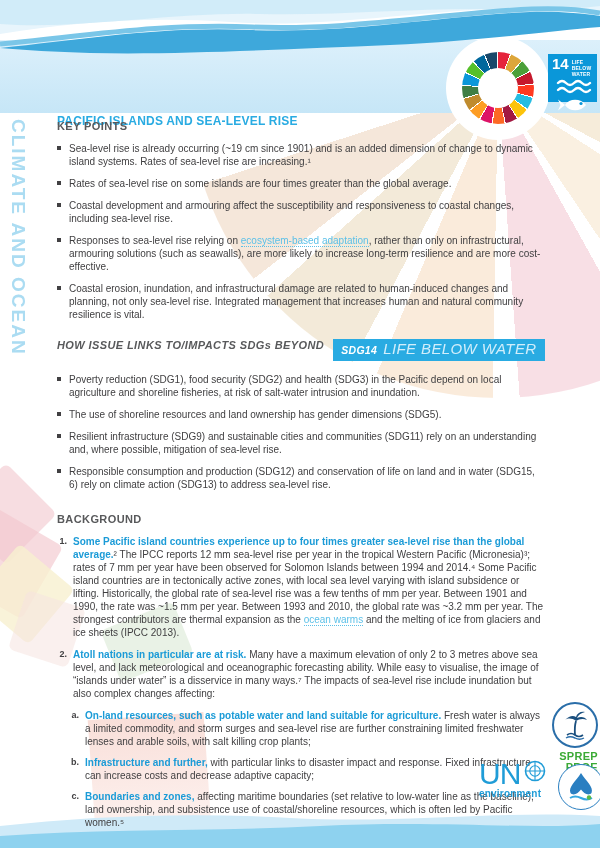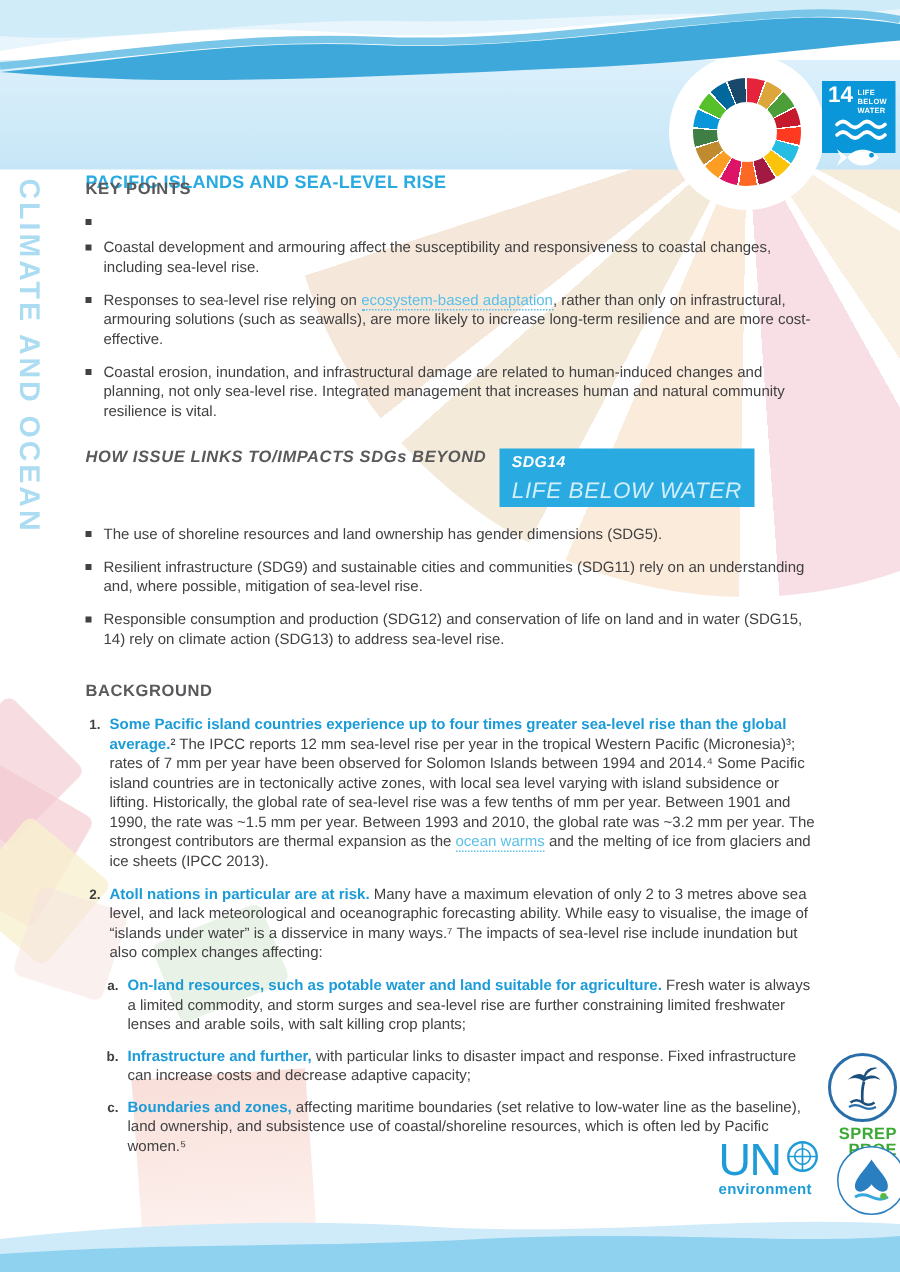--- a/index.html
+++ b/index.html
@@ -49,21 +49,21 @@
     font-size:19px;font-weight:bold;letter-spacing:2px;color:var(--sidebar,#abdcf2);white-space:nowrap;}
   
   .content{position:absolute;left:57px;top:120px;width:488px;z-index:5;font-size:10px;line-height:13px;}
   .sec-heading{font-size:11px;font-weight:bold;letter-spacing:.4px;color:var(--headgray,#58595b);margin:0 0 9px 0;}
   .bullet{display:flex;gap:8px;margin-bottom:9px;}
   .sq{flex:0 0 4px;width:4px;height:4px;background:#414042;margin-top:4px;}
   .bt{margin:0;}
   .gap1{height:9px;}
   .gap2{height:13px;}
   .badge-row{display:flex;align-items:flex-start;gap:9px;margin:0 0 12px 0;font-style:italic;}
-  .badge{background:var(--accent,#29abe2);padding:3px 8px 4px 8px;display:inline-flex;gap:6px;align-items:baseline;flex-direction:column;}
+  .badge{background:var(--accent,#29abe2);padding:3px 8px 4px 8px;display:inline-flex;gap:6px;align-items:baseline;}
   .badge-sdg{color:#ffffff;font-weight:bold;font-size:10.5px;letter-spacing:.3px;}
   .badge-label{color:#d2eefb;font-size:15px;letter-spacing:.4px;}
   .link{color:var(--link,#5bc0e8);text-decoration:none;border-bottom:1px dotted var(--link,#5bc0e8);cursor:pointer;}
   .bg-item{display:flex;gap:6px;margin-bottom:9px;}
   .bg-num{flex:0 0 10px;font-weight:bold;font-size:9px;text-align:right;color:#414042;}
   .bg-sub{display:flex;gap:6px;margin:0 0 8px 14px;}
   .bg-sub .bg-num{flex:0 0 8px;}
   .lead{color:var(--lead,#1b9bd7);font-weight:bold;}
   
   .logos{position:absolute;z-index:6;}
@@ -126,20 +126,25 @@
   </div>
 
   <div class="sidebar-label">CLIMATE AND OCEAN</div>
 
   <div class="content">
 
     <h2 class="sec-heading">KEY POINTS</h2>
 
     <div class="bullet">
       <span class="sq"></span>
+      <p class="bt">Sea-level rise is already occurring (~19 cm since 1901) and is an added dimension of change to dynamic island systems. Rates of sea-level rise are increasing.¹</p>
+    </div>
+    <div class="bullet">
+      <span class="sq"></span>
+      <p class="bt">Rates of sea-level rise on some islands are four times greater than the global average.</p>
     </div>
     <div class="bullet">
       <span class="sq"></span>
       <p class="bt">Coastal development and armouring affect the susceptibility and responsiveness to coastal changes, including sea-level rise.</p>
     </div>
     <div class="bullet">
       <span class="sq"></span>
       <p class="bt"><span>Responses to sea-level rise relying on </span><a class="link">ecosystem-based adaptation</a><span>, rather than only on infrastructural, armouring solutions (such as seawalls), are more likely to increase long-term resilience and are more cost-effective.</span></p>
     </div>
     <div class="bullet">
@@ -152,29 +157,33 @@
     <div class="badge-row">
       <h2 class="sec-heading" style="margin:0">HOW ISSUE LINKS TO/IMPACTS SDGs BEYOND</h2>
       <span class="badge">
         <span class="badge-sdg">SDG14</span>
         <span class="badge-label">LIFE BELOW WATER</span>
       </span>
     </div>
 
     <div class="bullet">
       <span class="sq"></span>
+      <p class="bt">Poverty reduction (SDG1), food security (SDG2) and health (SDG3) in the Pacific depend on local agriculture and shoreline fisheries, at risk of salt-water intrusion and inundation.</p>
+    </div>
+    <div class="bullet">
+      <span class="sq"></span>
       <p class="bt">The use of shoreline resources and land ownership has gender dimensions (SDG5).</p>
     </div>
     <div class="bullet">
       <span class="sq"></span>
       <p class="bt">Resilient infrastructure (SDG9) and sustainable cities and communities (SDG11) rely on an understanding and, where possible, mitigation of sea-level rise.</p>
     </div>
     <div class="bullet">
       <span class="sq"></span>
-      <p class="bt">Responsible consumption and production (SDG12) and conservation of life on land and in water (SDG15, 14) rely on climate action (SDG13) to address sea-level rise.</p>
+      <p class="bt">Responsible consumption and production (SDG12) and conservation of life on land and in water (SDG15, 6) rely on climate action (SDG13) to address sea-level rise.</p>
     </div>
 
     <div class="gap2"></div>
 
     <h2 class="sec-heading">BACKGROUND</h2>
 
     <div class="bg-item">
       <span class="bg-num">1.</span>
       <p class="bt"><span class="lead">Some Pacific island countries experience up to four times greater sea-level rise than the global average.</span><span>² The IPCC reports 12 mm sea-level rise per year in the tropical Western Pacific (Micronesia)³; rates of 7 mm per year have been observed for Solomon Islands between 1994 and 2014.⁴ Some Pacific island countries are in tectonically active zones, with local sea level varying with island subsidence or lifting. Historically, the global rate of sea-level rise was a few tenths of mm per year. Between 1901 and 1990, the rate was ~1.5 mm per year. Between 1993 and 2010, the global rate was ~3.2 mm per year. The strongest contributors are thermal expansion as the </span><a class="link">ocean warms</a><span> and the melting of ice from glaciers and ice sheets (IPCC 2013).</span></p>
     </div>

